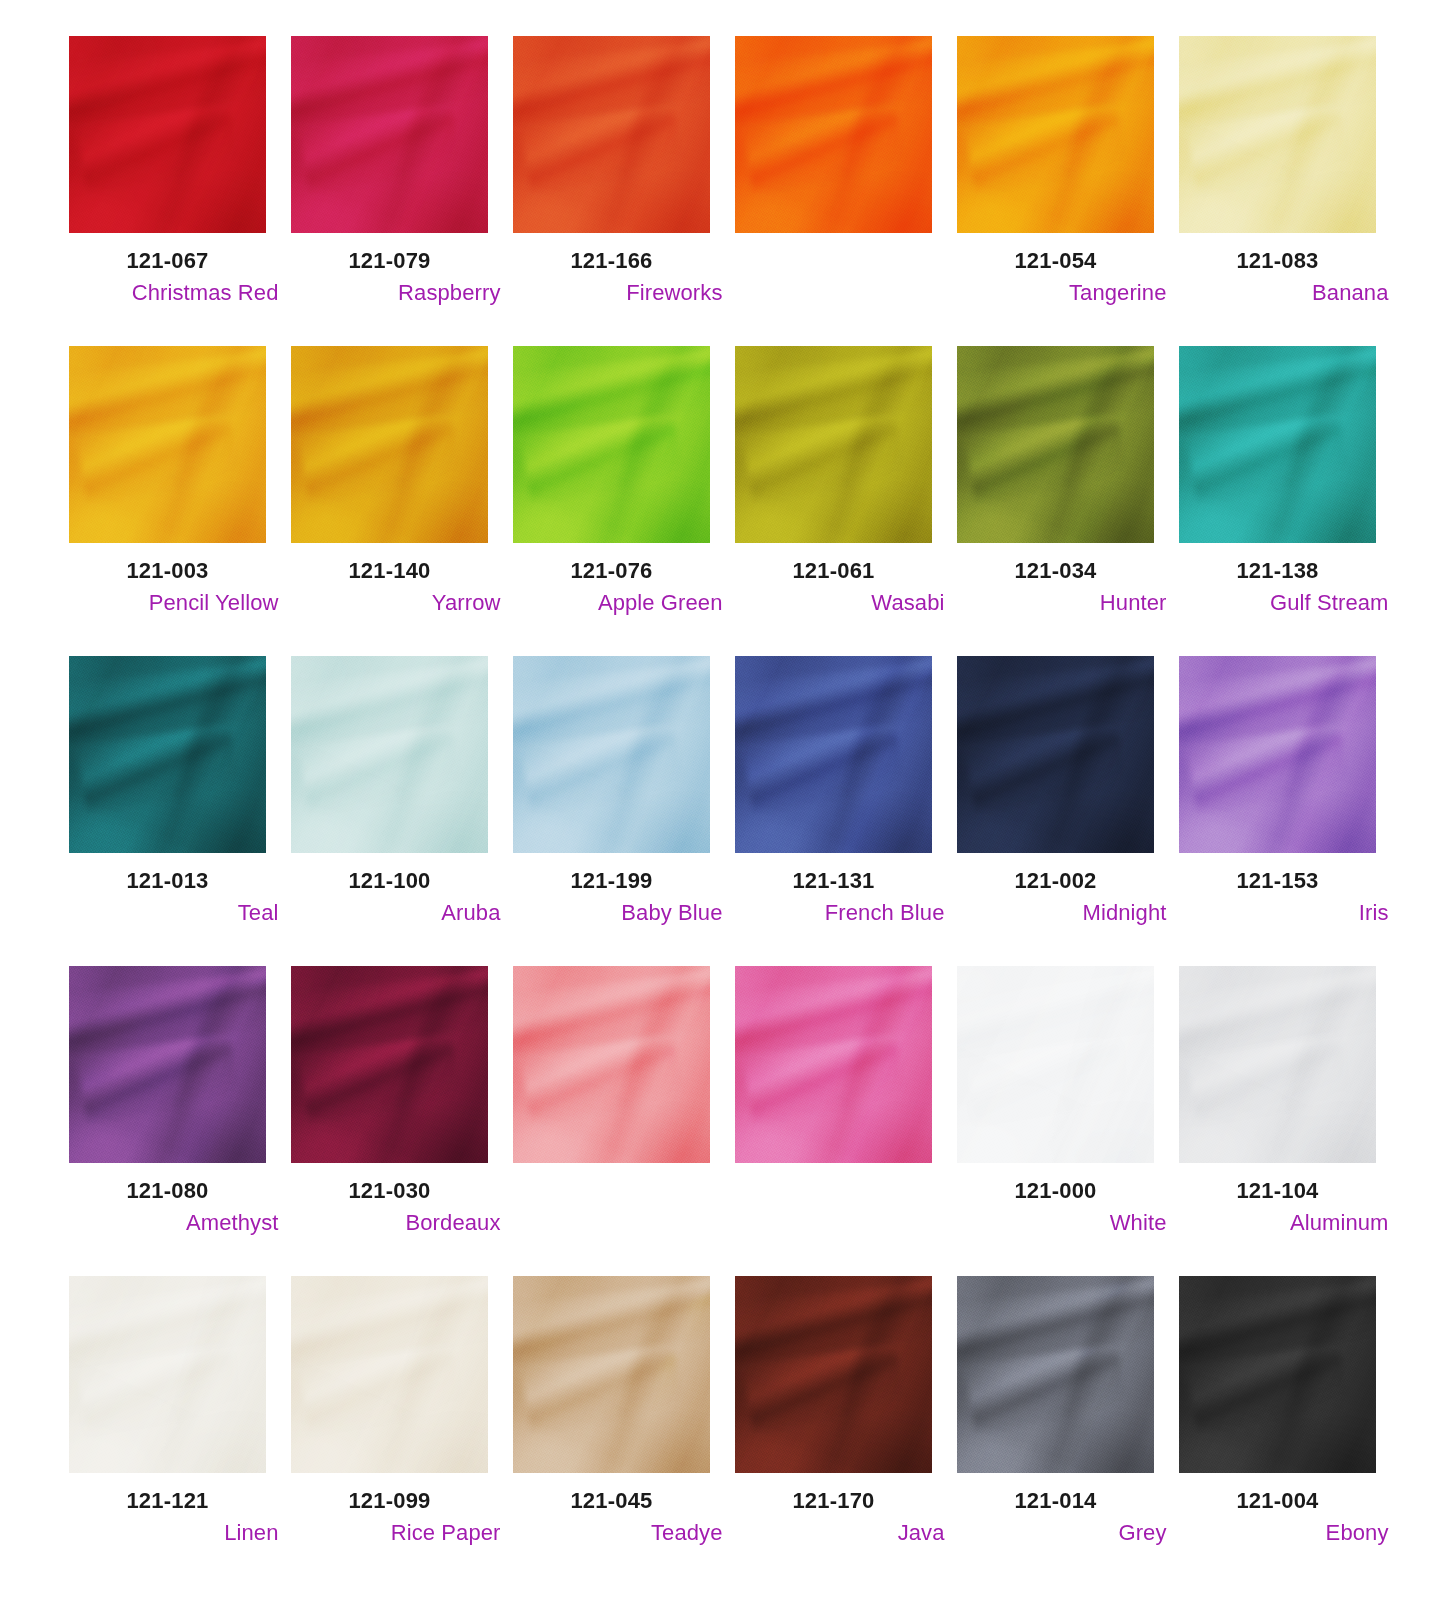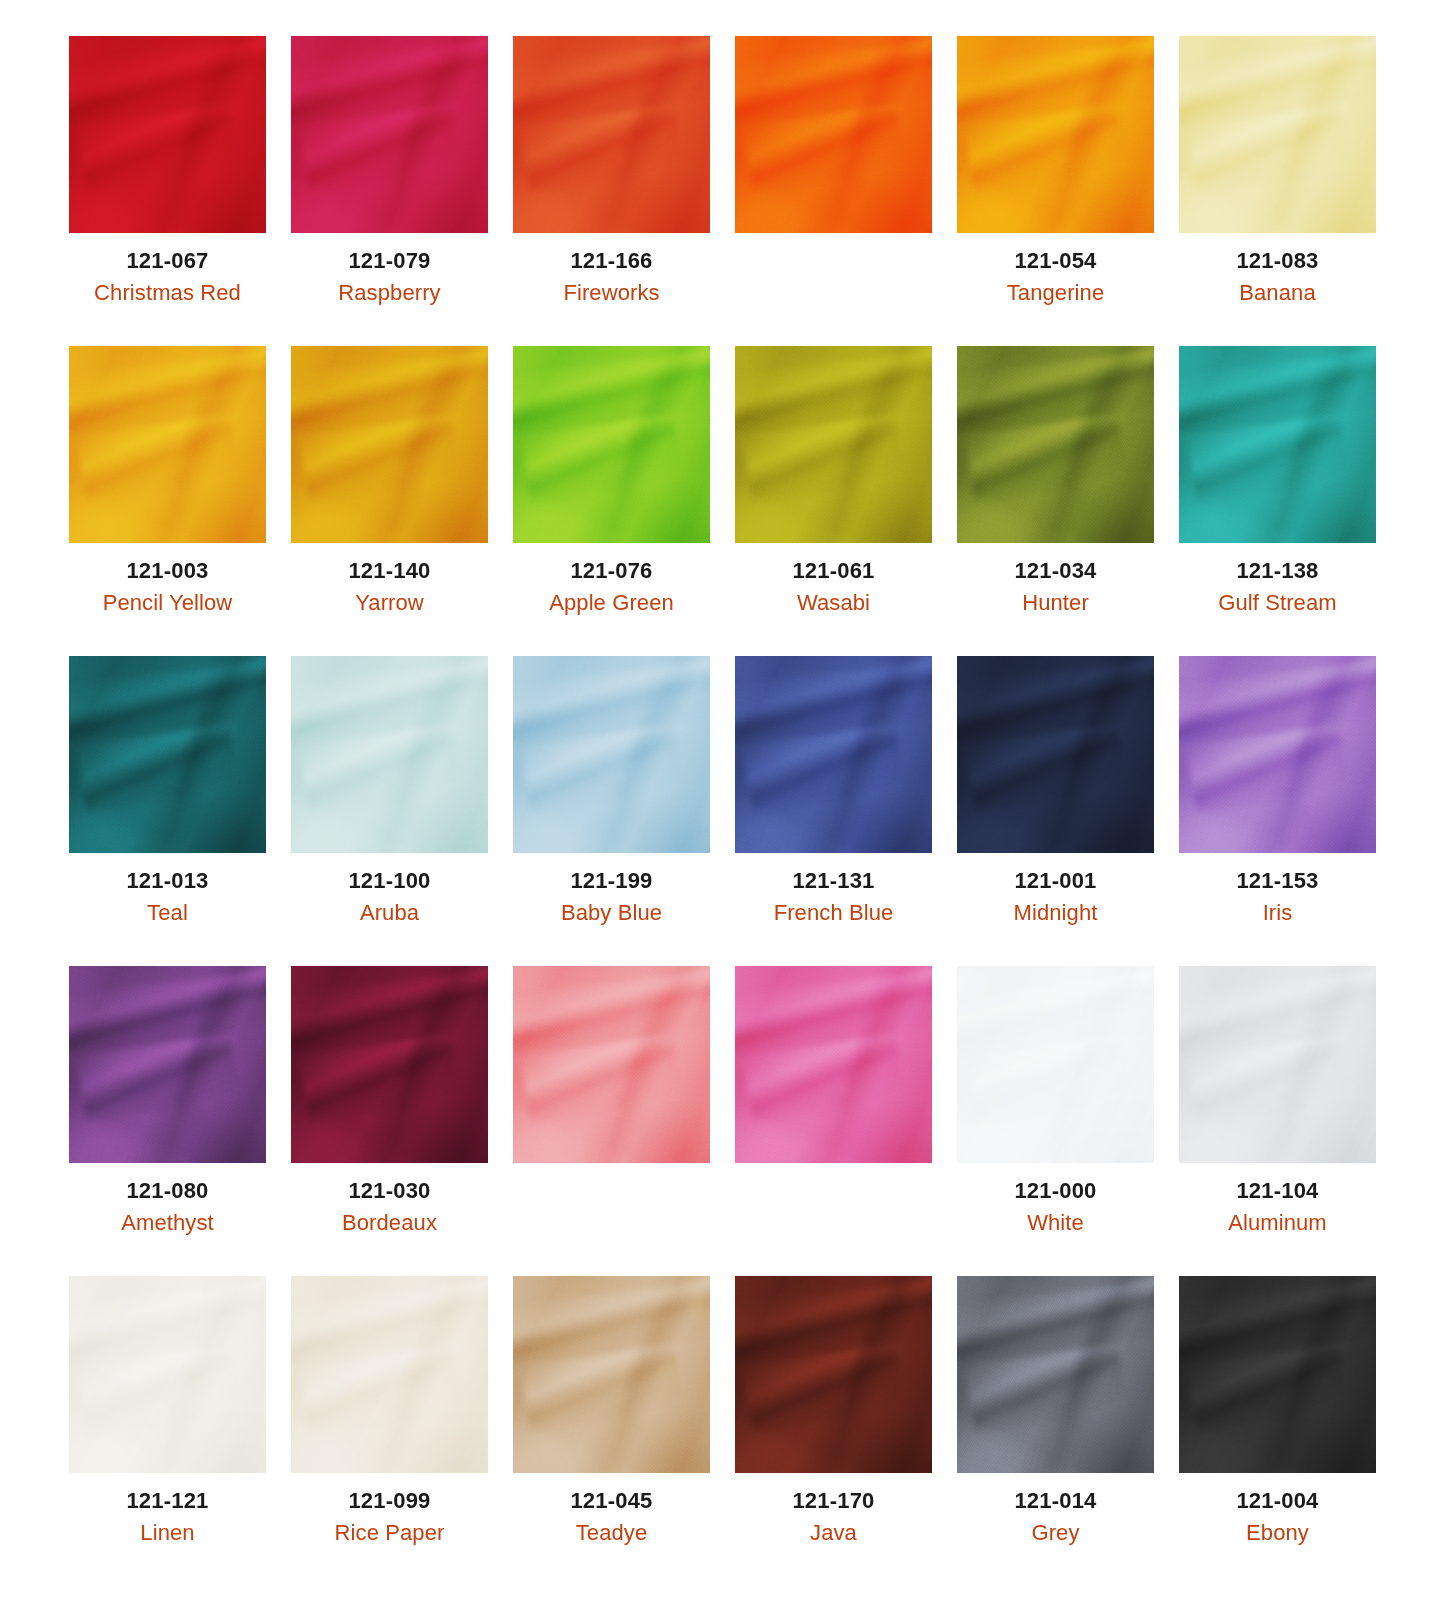--- a/index.html
+++ b/index.html
@@ -175,24 +175,25 @@
     font-weight: 700;
     color: #1a1a1a;
     letter-spacing: 0.2px;
     line-height: 1.28;
   }
 
   .name {
     display: block;
     font-size: 22px;
     font-weight: 400;
-    color: #c2410c;
+    color: #a21caf;
     letter-spacing: 0.1px;
     line-height: 1.30;
     margin-top: 4px;
+    text-align: right;
   }
 </style>
 </head>
 <body>
 
 <main id="swatch-grid">
     <div class="swatch-cell">
       <div class="chip" style="--c: #C2121C;">
         <span class="tex-a"></span>
         <span class="tex-b"></span>
@@ -415,21 +416,21 @@
     <div class="swatch-cell">
       <div class="chip" style="--c: #1E2740;">
         <span class="tex-a"></span>
         <span class="tex-b"></span>
         <span class="tex-c"></span>
         <span class="tex-d"></span>
         <span class="tex-e"></span>
         <span class="tex-f"></span>
       </div>
       <div class="caption">
-        <span class="code">121-001</span>
+        <span class="code">121-002</span>
         <span class="name">Midnight</span>
       </div>
     </div>
     <div class="swatch-cell">
       <div class="chip" style="--c: #9A6CC4;">
         <span class="tex-a"></span>
         <span class="tex-b"></span>
         <span class="tex-c"></span>
         <span class="tex-d"></span>
         <span class="tex-e"></span>

